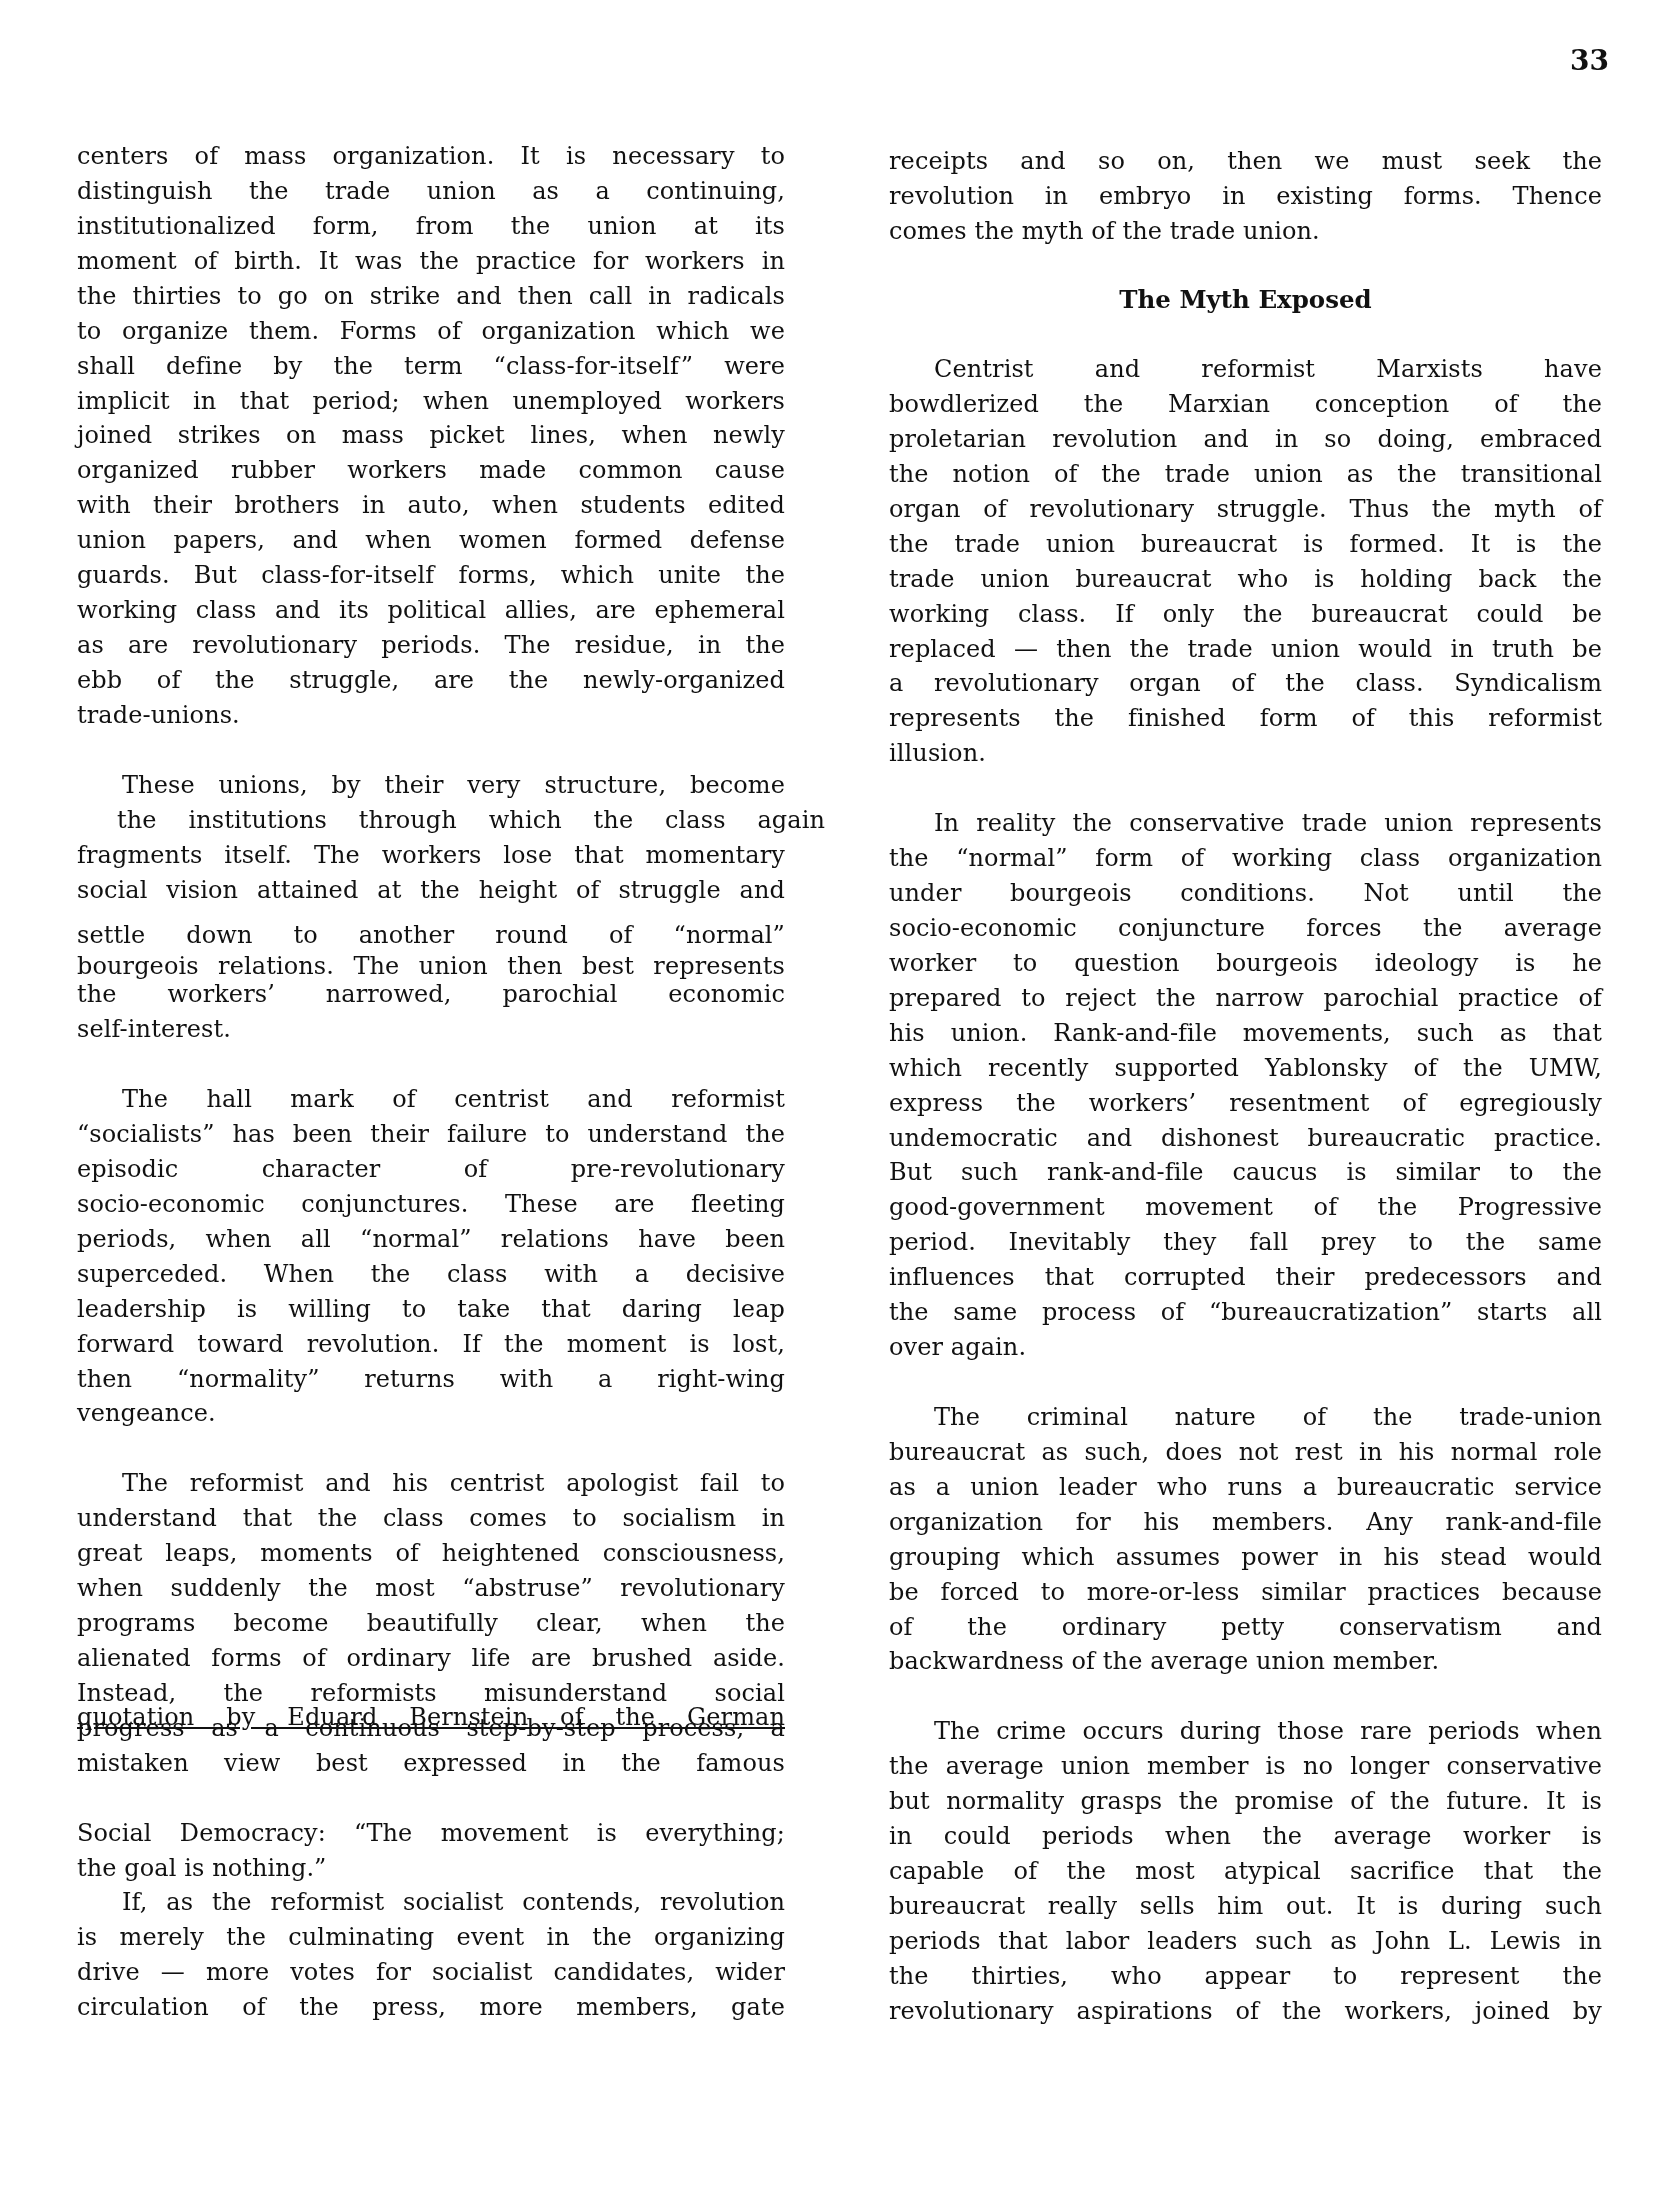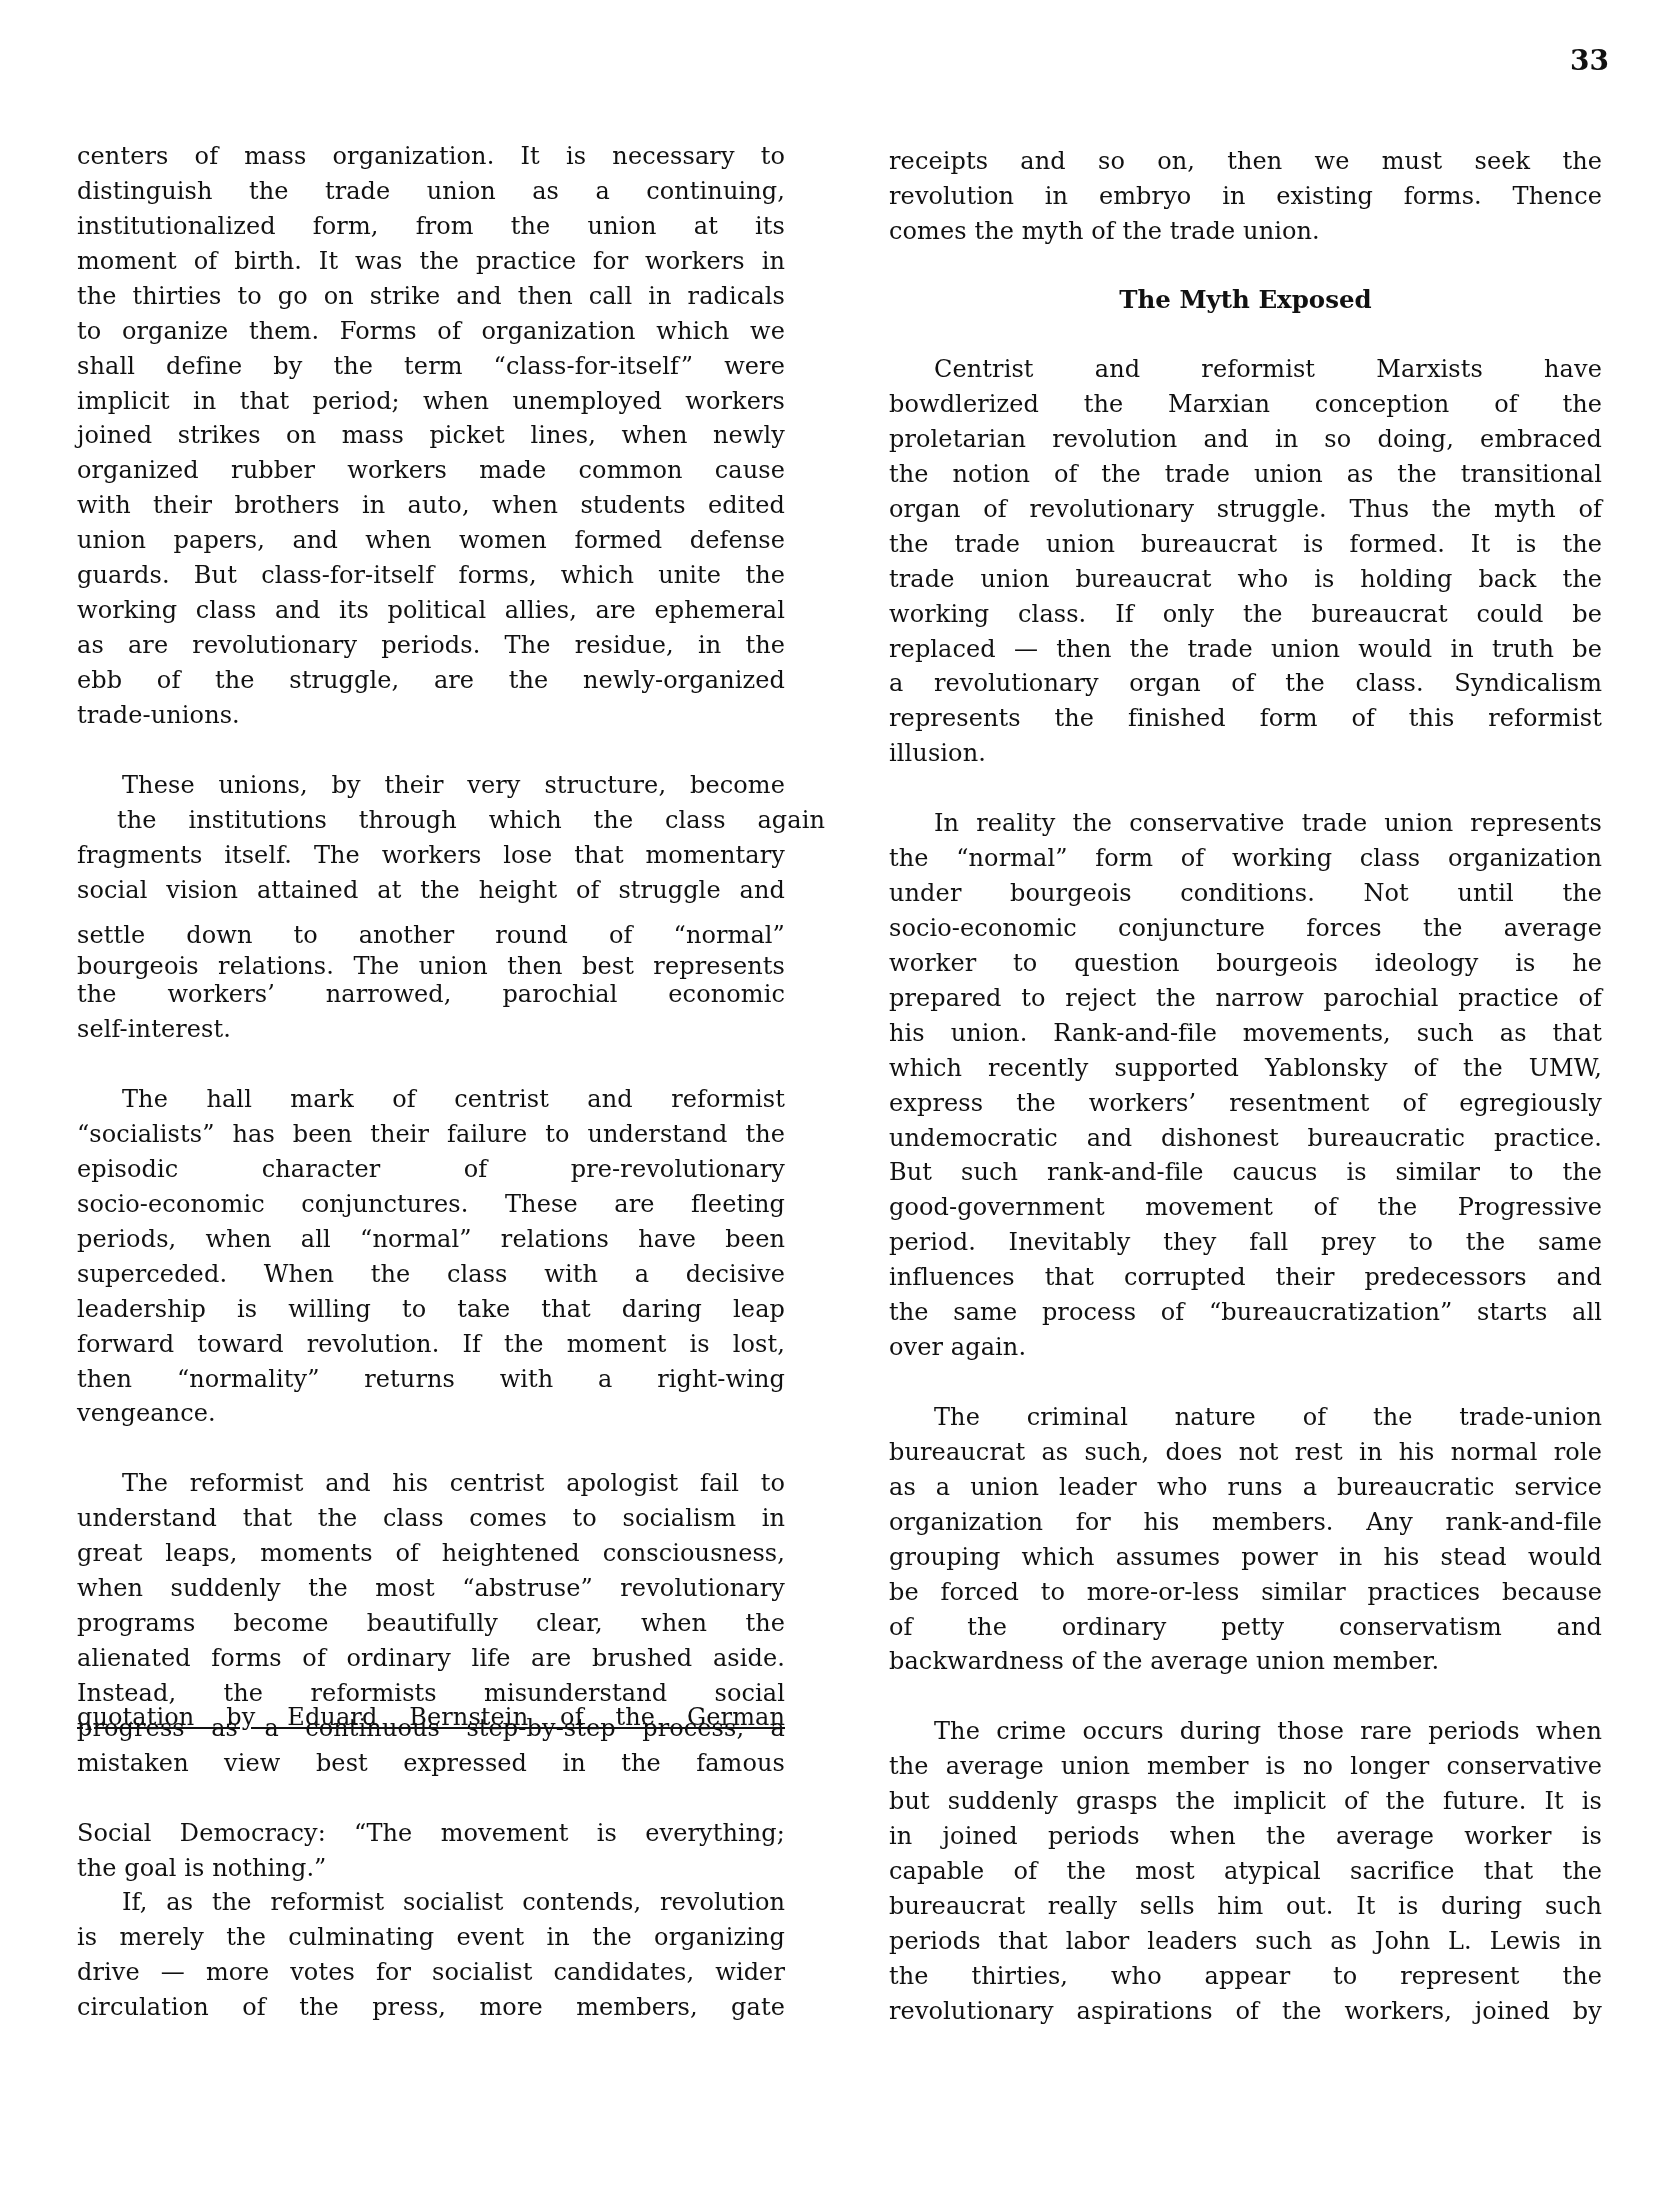--- a/index.html
+++ b/index.html
@@ -177,22 +177,22 @@
       <div class="line" style="top: 1470px;">as a union leader who runs a bureaucratic service</div>
       <div class="line" style="top: 1505px;">organization for his members. Any rank-and-file</div>
       <div class="line" style="top: 1540px;">grouping which assumes power in his stead would</div>
       <div class="line" style="top: 1575px;">be forced to more-or-less similar practices because</div>
       <div class="line" style="top: 1610px;">of the ordinary petty conservatism and</div>
       <div class="line last" style="top: 1644px;">backwardness of the average union member.</div>
     </div>
     <div>
       <div class="line indent" style="top: 1714px;">The crime occurs during those rare periods when</div>
       <div class="line" style="top: 1749px;">the average union member is no longer conservative</div>
-      <div class="line" style="top: 1784px;">but suddenly grasps the implicit of the future. It is</div>
-      <div class="line" style="top: 1819px;">in joined periods when the average worker is</div>
+      <div class="line" style="top: 1784px;">but normality grasps the promise of the future. It is</div>
+      <div class="line" style="top: 1819px;">in could periods when the average worker is</div>
       <div class="line" style="top: 1854px;">capable of the most atypical sacrifice that the</div>
       <div class="line" style="top: 1889px;">bureaucrat really sells him out. It is during such</div>
       <div class="line" style="top: 1924px;">periods that labor leaders such as John L. Lewis in</div>
       <div class="line" style="top: 1959px;">the thirties, who appear to represent the</div>
       <div class="line" style="top: 1994px;">revolutionary aspirations of the workers, joined by</div>
     </div>
   </div>
 
 
 </body></html>

